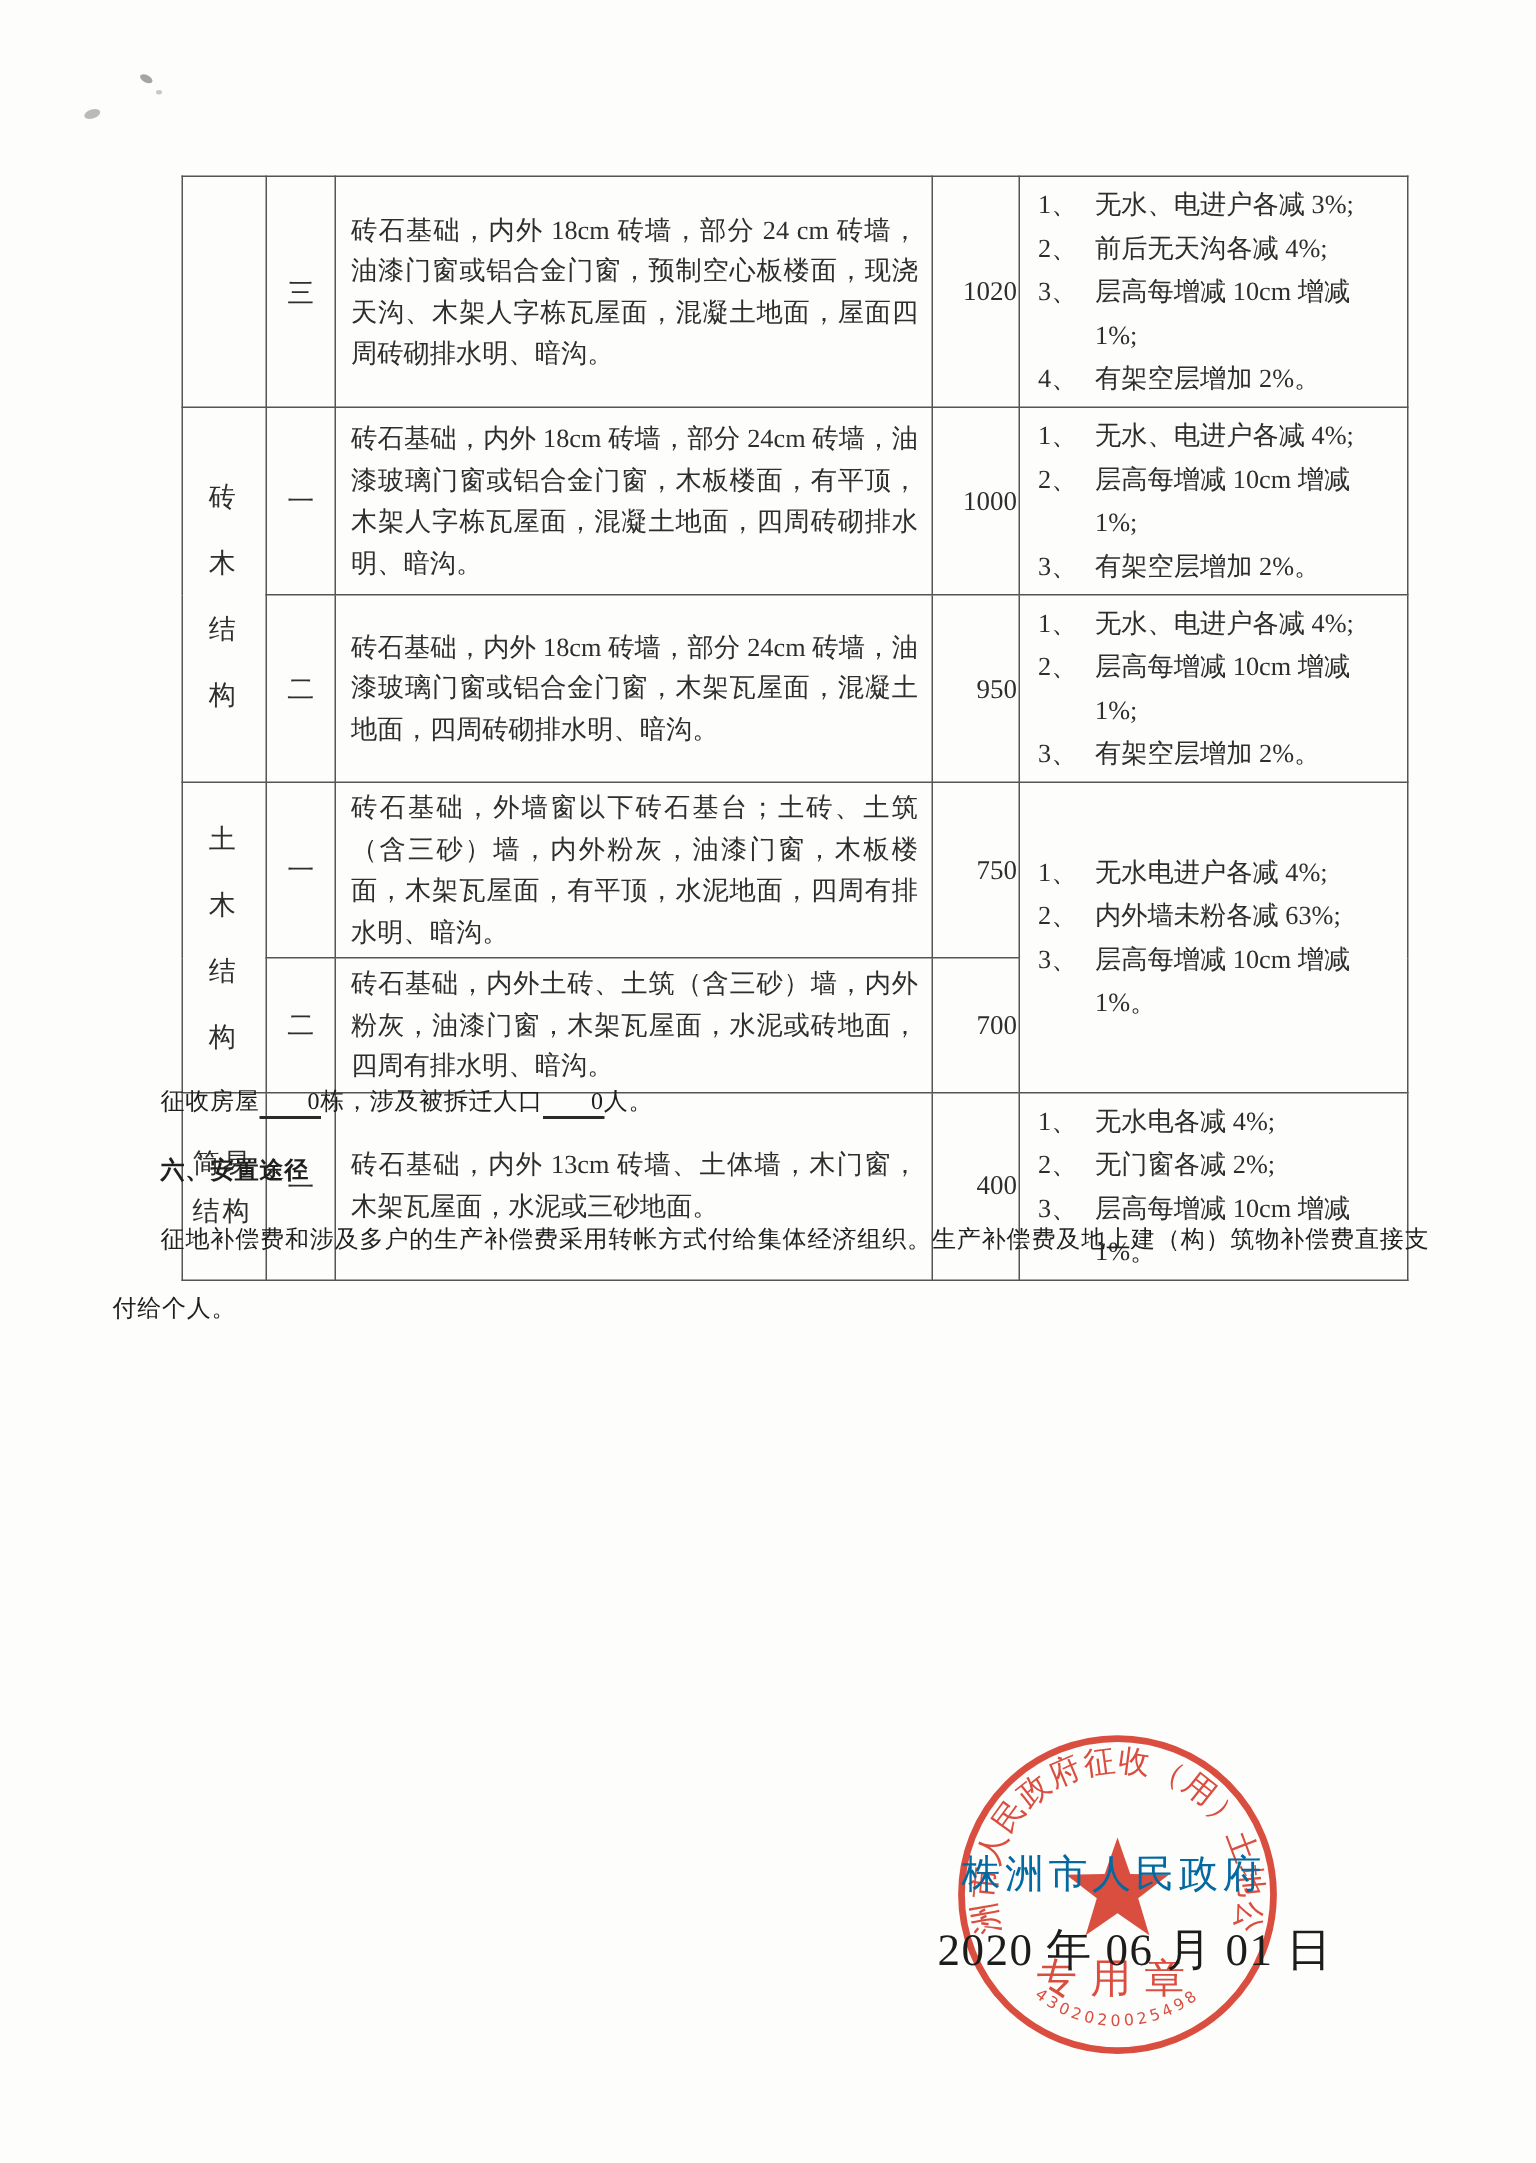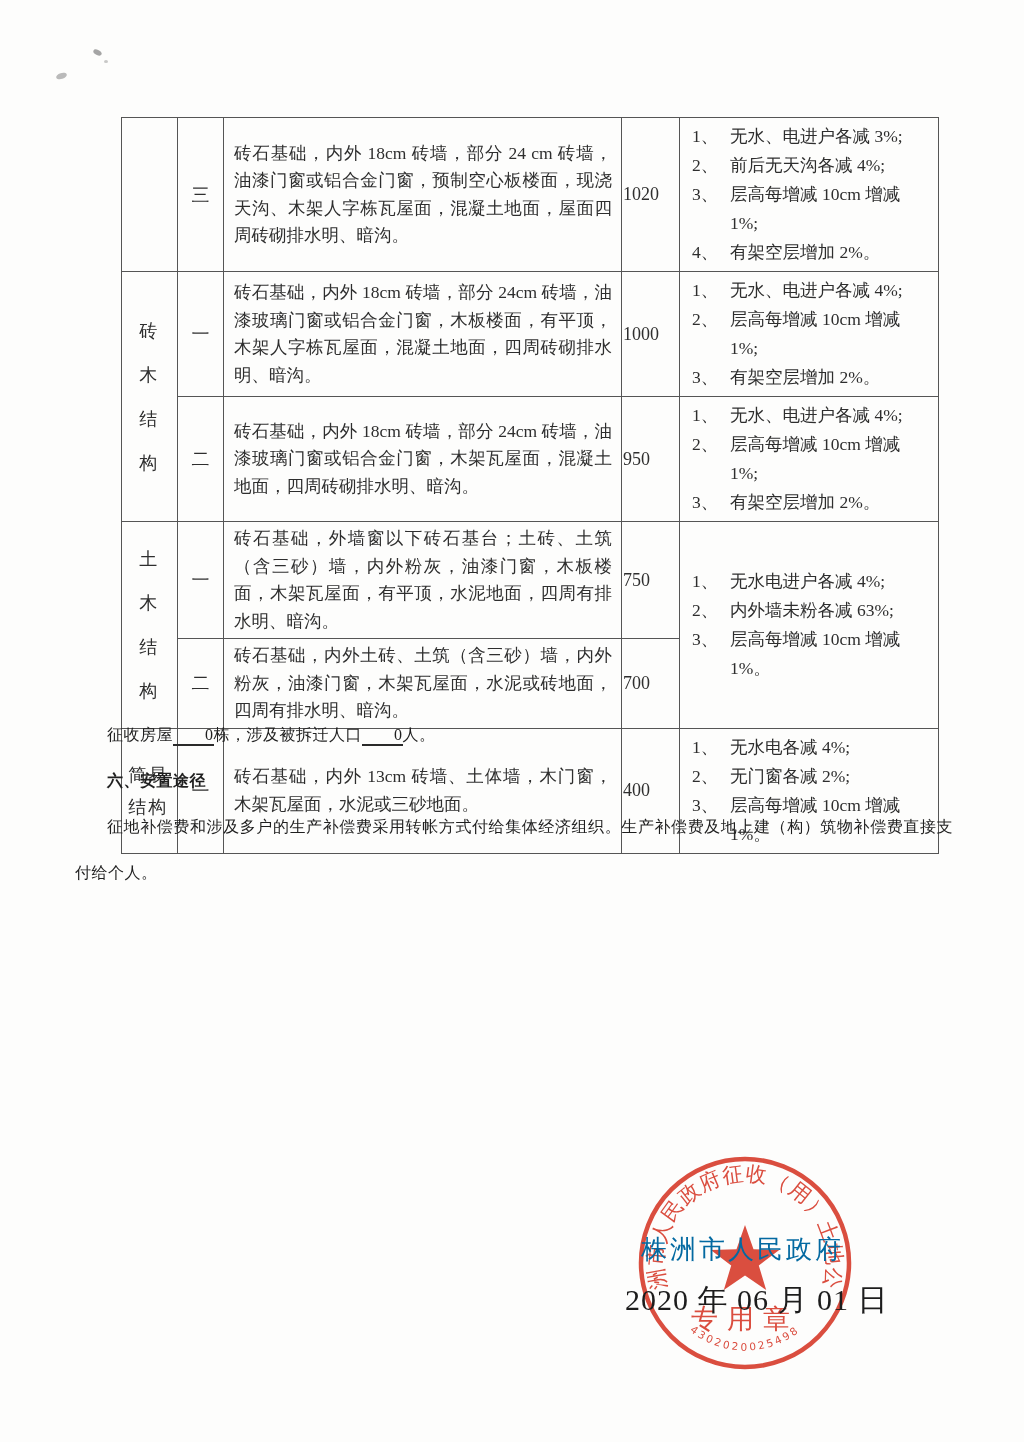--- a/index.html
+++ b/index.html
@@ -20,21 +20,21 @@
   .tbl-wrap{position:absolute;left:121px;top:117px;}
   table{border-collapse:collapse;table-layout:fixed;width:817px;}
   td{border:1px solid #555;vertical-align:middle;color:#2e2e2e;}
   tr.h1{height:118px;} tr.h2{height:113px;} tr.h3{height:87px;}
   tr.h4{height:117px;} tr.h5{height:83px;} tr.h6x{height:75px;}
   td.cat{text-align:left;font-size:18px;}
   .cat-inner{width:1.15em;margin:0 auto;word-break:break-all;line-height:44px;letter-spacing:0;}
   .cat-inner.two{width:2.35em;line-height:32px;letter-spacing:2px;}
   td.grade{text-align:center;font-size:18px;}
   td.desc{font-size:17.5px;line-height:27.5px;padding:3px 9px 3px 10px;text-align:justify;text-justify:inter-ideograph;}
-  td.price{text-align:left;font-size:18px;font-family:"Liberation Serif","DejaVu Serif",serif;}
+  td.price{text-align:right;font-size:18px;font-family:"Liberation Serif","DejaVu Serif",serif;}
   td.notes{font-size:17.5px;padding:4px 6px 4px 12px;}
   .note{display:flex;line-height:29px;}
   .note .nn{flex:0 0 38px;}
   
   .doc-text{
     position:absolute;left:75px;top:712px;width:878px;
     font-size:16px;line-height:46px;color:#1f1f1f;
     text-align:justify;text-justify:inter-ideograph;letter-spacing:.5px;
   }
   .doc-text p{margin:0;text-indent:2em;}

